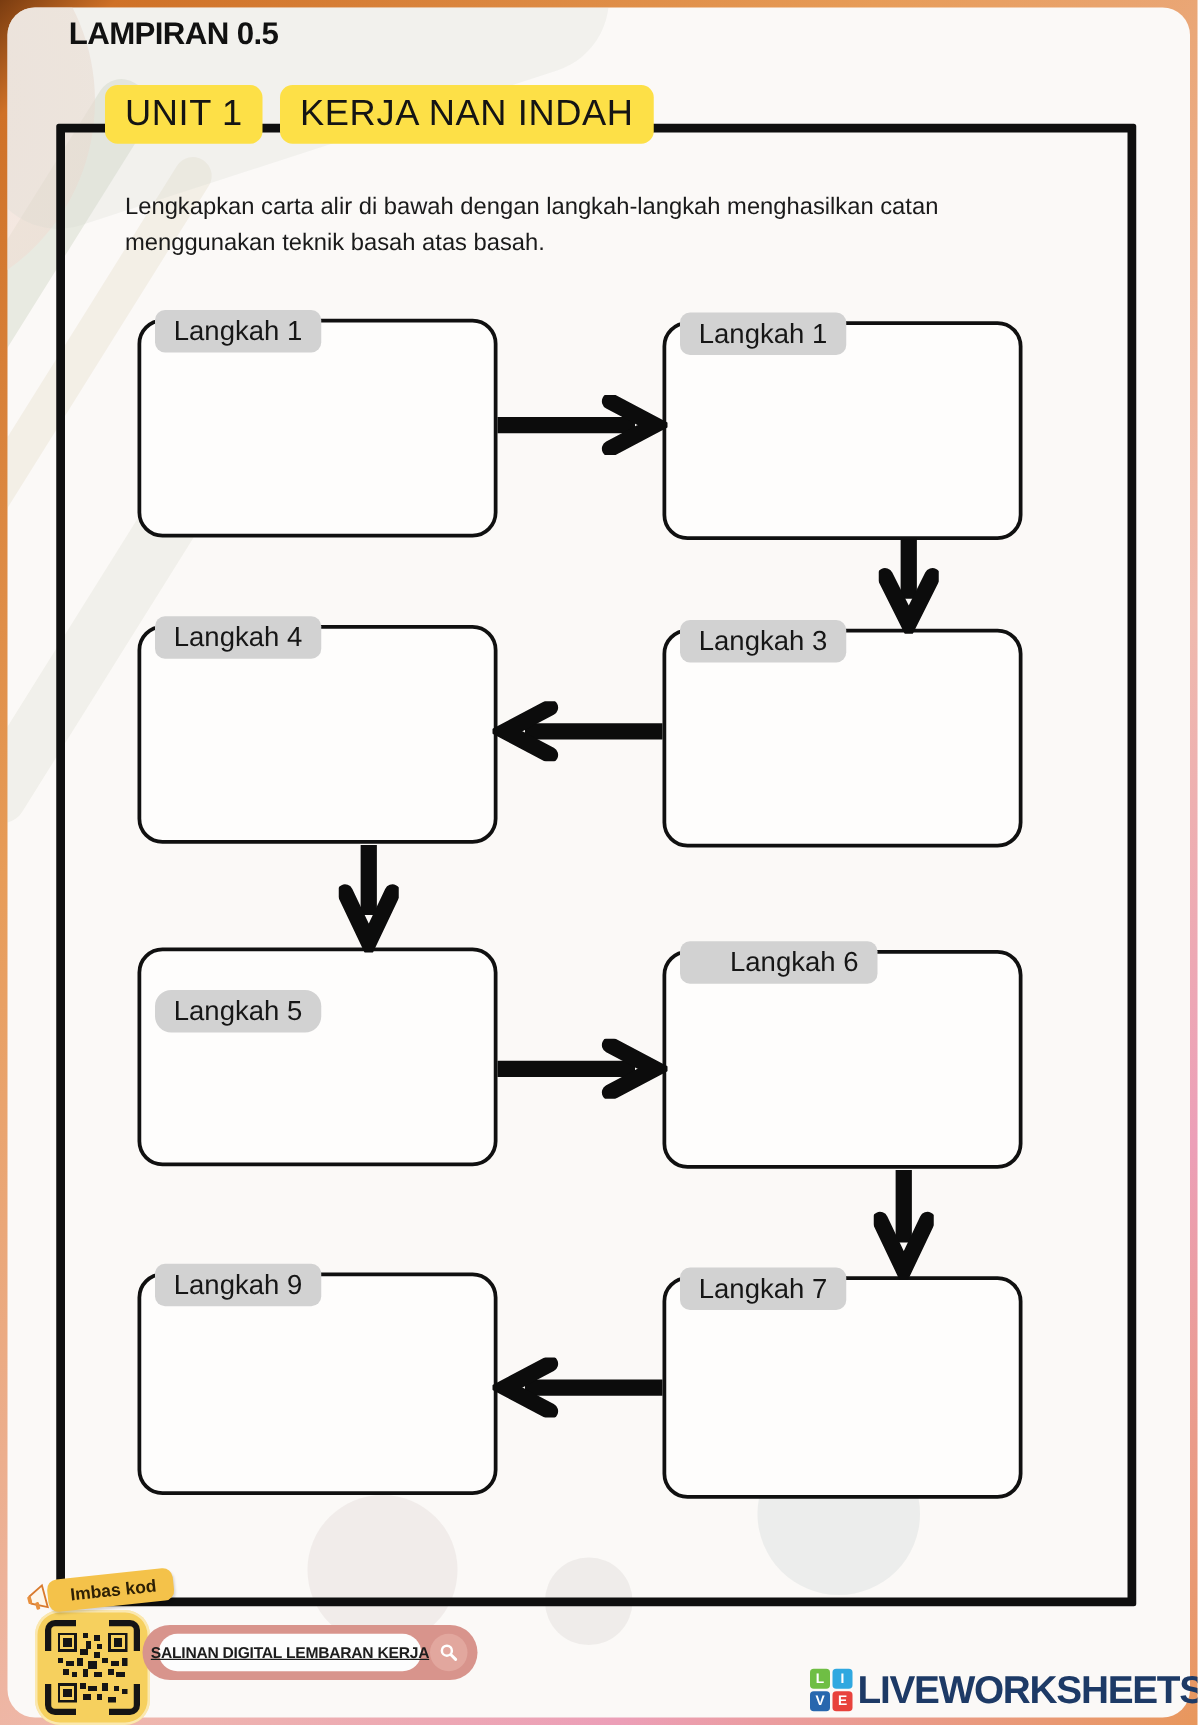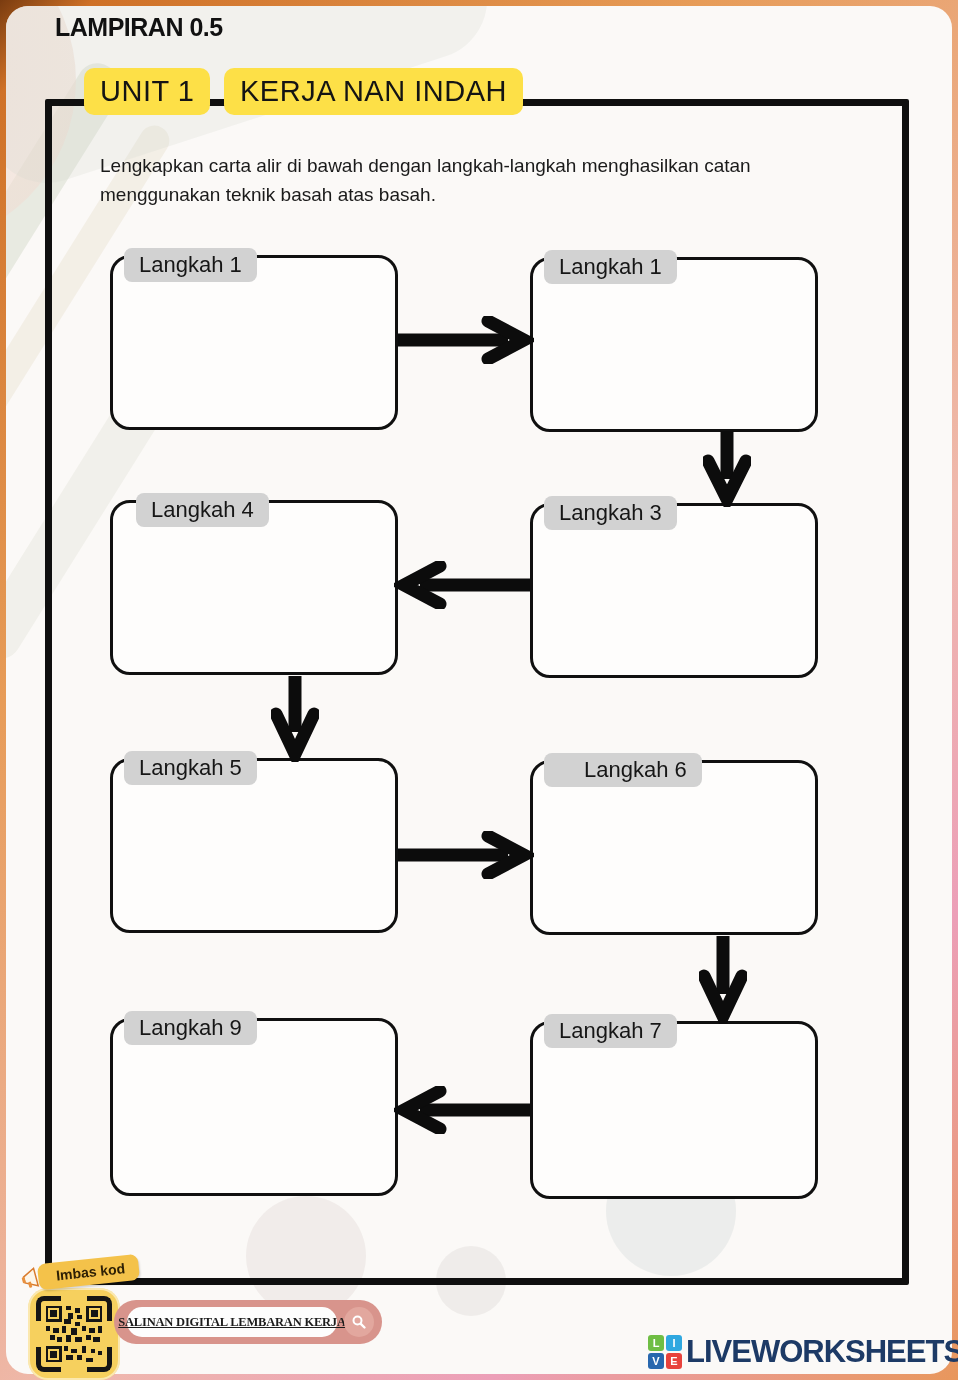--- a/index.html
+++ b/index.html
@@ -59,22 +59,22 @@
   .b6{left:530px;top:760px;}
   .b7{left:530px;top:1021px;height:178px;}
   .b8{left:110px;top:1018px;height:178px;}
   .ftab{
     position:absolute;z-index:3;background:#d2d2d2;border-radius:8px;color:#161616;
     padding:4px 15px;font-size:22px;white-space:nowrap;margin-top:10px;
   }
   .t1{left:124px;top:238px;}
   .t2{left:544px;top:240px;}
   .t3{left:544px;top:486px;}
-  .t4{left:136px;top:483px;}
-  .t5{left:124px;top:741px;}
+  .t4{left:124px;top:483px;}
+  .t5{left:124px;top:782px;border-radius:13px;}
   .t6{left:544px;top:743px;padding-left:40px;}
   .t7{left:544px;top:1004px;}
   .t8{left:124px;top:1001px;}
   .arrow{position:absolute;z-index:2;}
   .a-r1{left:396px;top:316px;}
   .a-d1{left:703px;top:429px;}
   .a-l1{left:394px;top:561px;}
   .a-d2{left:271px;top:674px;}
   .a-r2{left:396px;top:831px;}
   .a-d3{left:699px;top:934px;}
@@ -100,21 +100,21 @@
   .pill{
     position:absolute;left:114px;top:1300px;width:268px;height:44px;background:#d8948c;
     border-radius:22px;z-index:4;
   }
   .pill-inner{
     position:absolute;left:13px;top:7px;width:210px;height:30px;background:#fdfdfd;
     border-radius:15px;display:flex;align-items:center;justify-content:center;
   }
   .pill-text{
     font-size:12.5px;font-weight:700;color:#1c1c1c;text-decoration:underline;
-    letter-spacing:-0.2px;white-space:nowrap;font-family:Liberation Serif, serif;
+    letter-spacing:-0.2px;white-space:nowrap;
   }
   .pill-search{
     position:absolute;right:8px;top:7px;width:30px;height:30px;border-radius:50%;
     background:#e2a79e;display:flex;align-items:center;justify-content:center;
   }
   .brand{
     position:absolute;left:648px;top:1334px;display:flex;align-items:center;z-index:4;
   }
   .logo-grid{
     display:grid;grid-template-columns:16px 16px;grid-template-rows:16px 16px;gap:2px;margin-right:4px;

